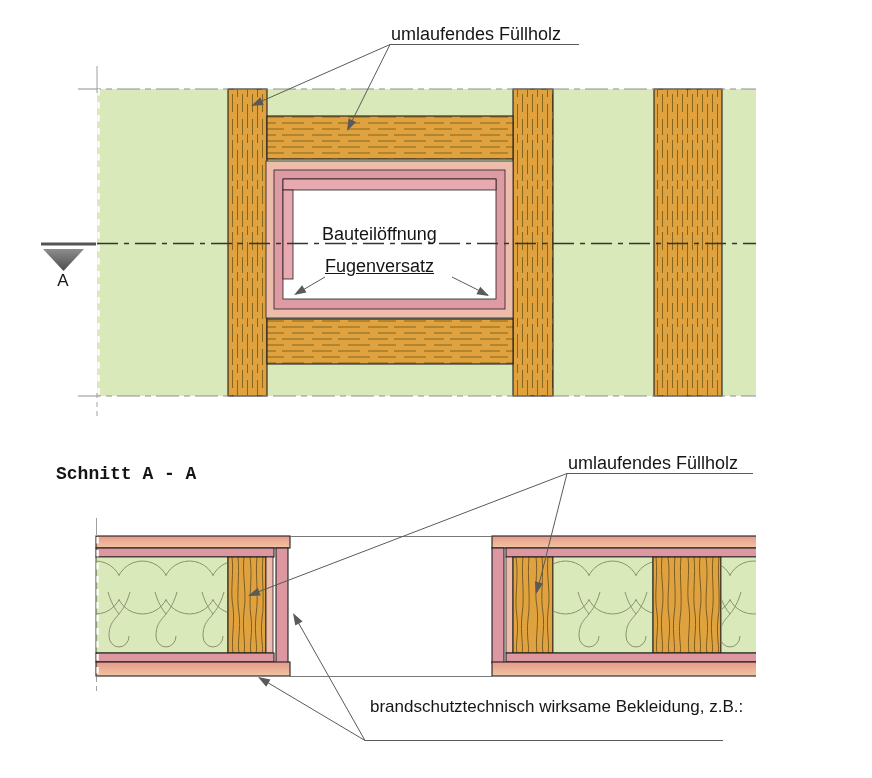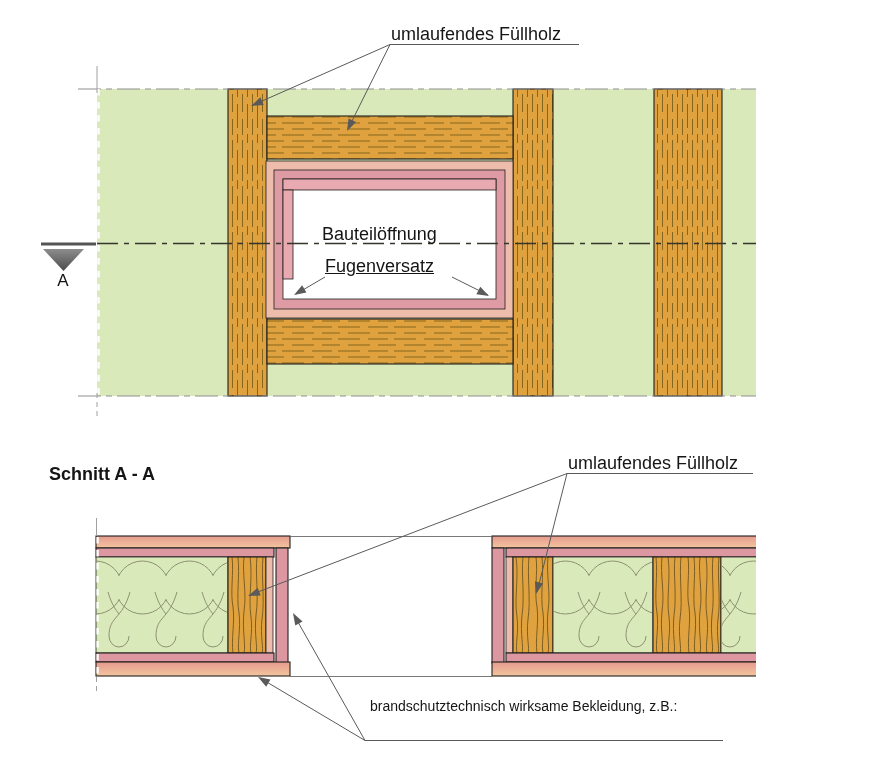--- a/index.html
+++ b/index.html
@@ -2,21 +2,21 @@
 <html style="--panel_green: #d9e9ba; --wood_fill: #dfa23e; --wood_dash: #85661c; --wood_grain: #6f5520; --gkf_light: #eebcab; --gkf_pink_b: #de9ba4; --gkf_pink_c: #e8aab0; --gkf_dark: #dc97a1; --gkf_salmon_top: #e59a8e; --gkf_salmon_bottom: #f3c59f; --insul_line: #8d9070; --marker_gray: #545454; --outline_dark: #1f1f1f; --leader_gray: #5a5a5a; --border_gray: #8f8f8f;"><head>
 <meta charset="utf-8">
 <style>
   html,body{margin:0;padding:0;background:#ffffff;}
   .stage{
     position:relative;width:756px;height:778px;background:#fff;overflow:hidden;
     font-family:"Liberation Sans", sans-serif;color:#151515;
   }
   .stage svg{position:absolute;left:0;top:0;}
   .lbl{position:absolute;white-space:nowrap;font-size:18px;line-height:1.15;color:#151515;}
-  .lbl.small{font-size:14px;}
+  .lbl.small{font-size:17px;}
   .lbl.bold{font-weight:bold;}
   .lbl.marker{font-size:17px;width:20px;text-align:center;}
   .lbl.twolines{line-height:25.5px;}
   
   .f-green{fill:var(--panel_green);}
   .f-wood{fill:var(--wood_fill);}
   .f-white{fill:#ffffff;}
   .f-gkfA{fill:var(--gkf_light);}
   .f-gkfB{fill:var(--gkf_pink_b);}
   .f-gkfC{fill:var(--gkf_pink_c);}
@@ -216,21 +216,21 @@
   <div class="lbl" style="left:391px;top:24px;">umlaufendes Füllholz</div>
 
   <div class="lbl" style="left:322px;top:192px;margin-top:32px;">Bauteilöffnung</div>
 
   <div class="lbl" style="left:325px;top:256px;text-decoration:underline;">Fugenversatz</div>
 
   <div class="lbl marker" style="left:53px;top:271px;">A</div>
 
   <div class="lbl marker" style="left:813px;top:271px;">A</div>
 
-  <div class="lbl bold" style="left:49px;top:464px;">Schnitt A - A</div>
+  <div class="lbl bold" style="left:56px;top:464px;font-family:Liberation Mono, monospace;">Schnitt A - A</div>
 
   <div class="lbl" style="left:568px;top:453px;">umlaufendes Füllholz</div>
 
   <div class="lbl small twolines" style="left:370px;top:694px;">
     <div>brandschutztechnisch wirksame Bekleidung, z.B.:</div>
   </div>
 
 </div>
 
 </body></html>

